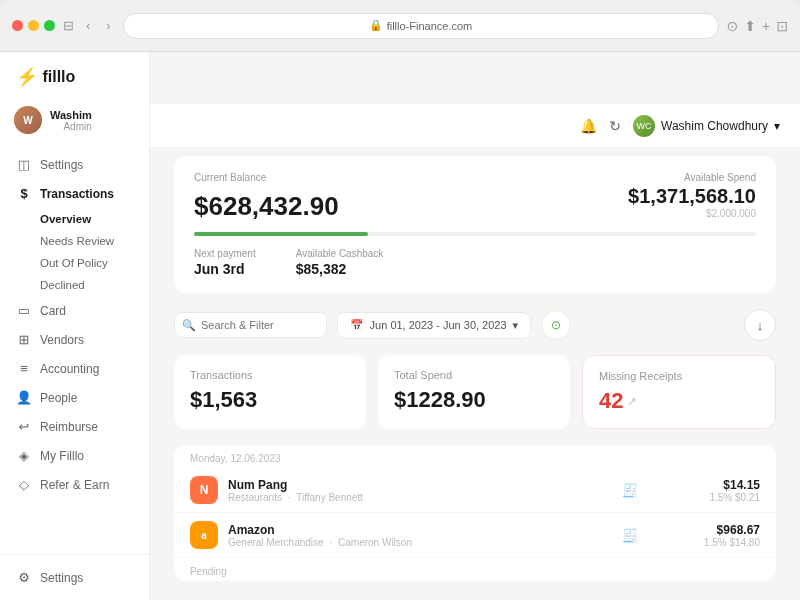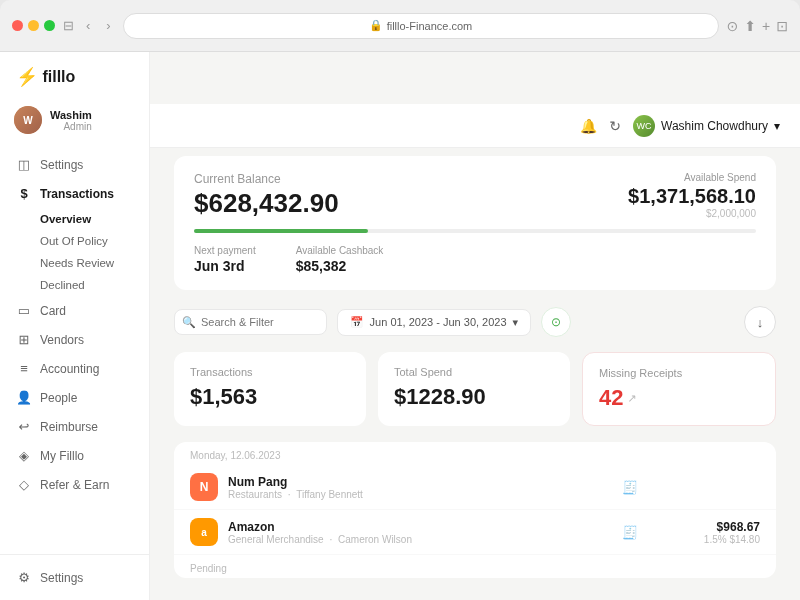--- a/index.html
+++ b/index.html
@@ -185,21 +185,21 @@
       border-radius: 12px;
       padding: 16px 20px;
       margin-bottom: 16px;
     }
     .balance-row {
       display: flex;
       justify-content: space-between;
       align-items: flex-start;
       margin-bottom: 10px;
     }
-    .balance-left .balance-label { font-size: 12px; color: #999; margin-bottom: 2px; }
+    .balance-left .balance-label { font-size: 10px; color: #999; margin-bottom: 8px; }
     .balance-left .balance-amount { font-size: 26px; font-weight: 700; color: #1a1a1a; }
     .balance-right { text-align: right; margin-left: 28px; }
     .balance-right .avail-label { font-size: 10px; color: #999; margin-bottom: 2px; }
     .balance-right .avail-amount { font-size: 20px; font-weight: 700; color: #1a1a1a; }
     .balance-right .avail-limit { font-size: 10px; color: #bbb; }
     .progress-bar {
       height: 4px;
       background: #eee;
       border-radius: 2px;
       margin-bottom: 12px;
@@ -427,22 +427,22 @@
       <div class="nav-item">
         <span class="nav-icon">◫</span>
         <span>Settings</span>
       </div>
       <div class="nav-item active-parent">
         <span class="nav-icon">$</span>
         <span>Transactions</span>
       </div>
       <div class="nav-sub">
         <div class="nav-sub-item active">Overview</div>
+        <div class="nav-sub-item">Needs Review</div>
         <div class="nav-sub-item">Out Of Policy</div>
-        <div class="nav-sub-item">Needs Review</div>
         <div class="nav-sub-item">Declined</div>
       </div>
       <div class="nav-item">
         <span class="nav-icon">▭</span>
         <span>Card</span>
       </div>
       <div class="nav-item">
         <span class="nav-icon">⊞</span>
         <span>Vendors</span>
       </div>
@@ -561,20 +561,24 @@
 
         <div class="table-row">
           <div class="row-merchant">
             <div class="merchant-logo restaurant">N</div>
             <div class="merchant-details">
               <div class="merchant-name">Num Pang</div>
               <div class="merchant-meta">Restaurants &nbsp;·&nbsp; Tiffany Bennett</div>
             </div>
           </div>
           <div class="receipt-icon">🧾</div>
+          <div class="amount-col">
+            <div class="amount-main">$14.15</div>
+            <div class="amount-sub">1.5% $0.21</div>
+          </div>
         </div>
 
         <div class="table-row">
           <div class="row-merchant">
             <div class="merchant-logo amazon">a</div>
             <div class="merchant-details">
               <div class="merchant-name">Amazon</div>
               <div class="merchant-meta">General Merchandise &nbsp;·&nbsp; Cameron Wilson</div>
             </div>
           </div>

